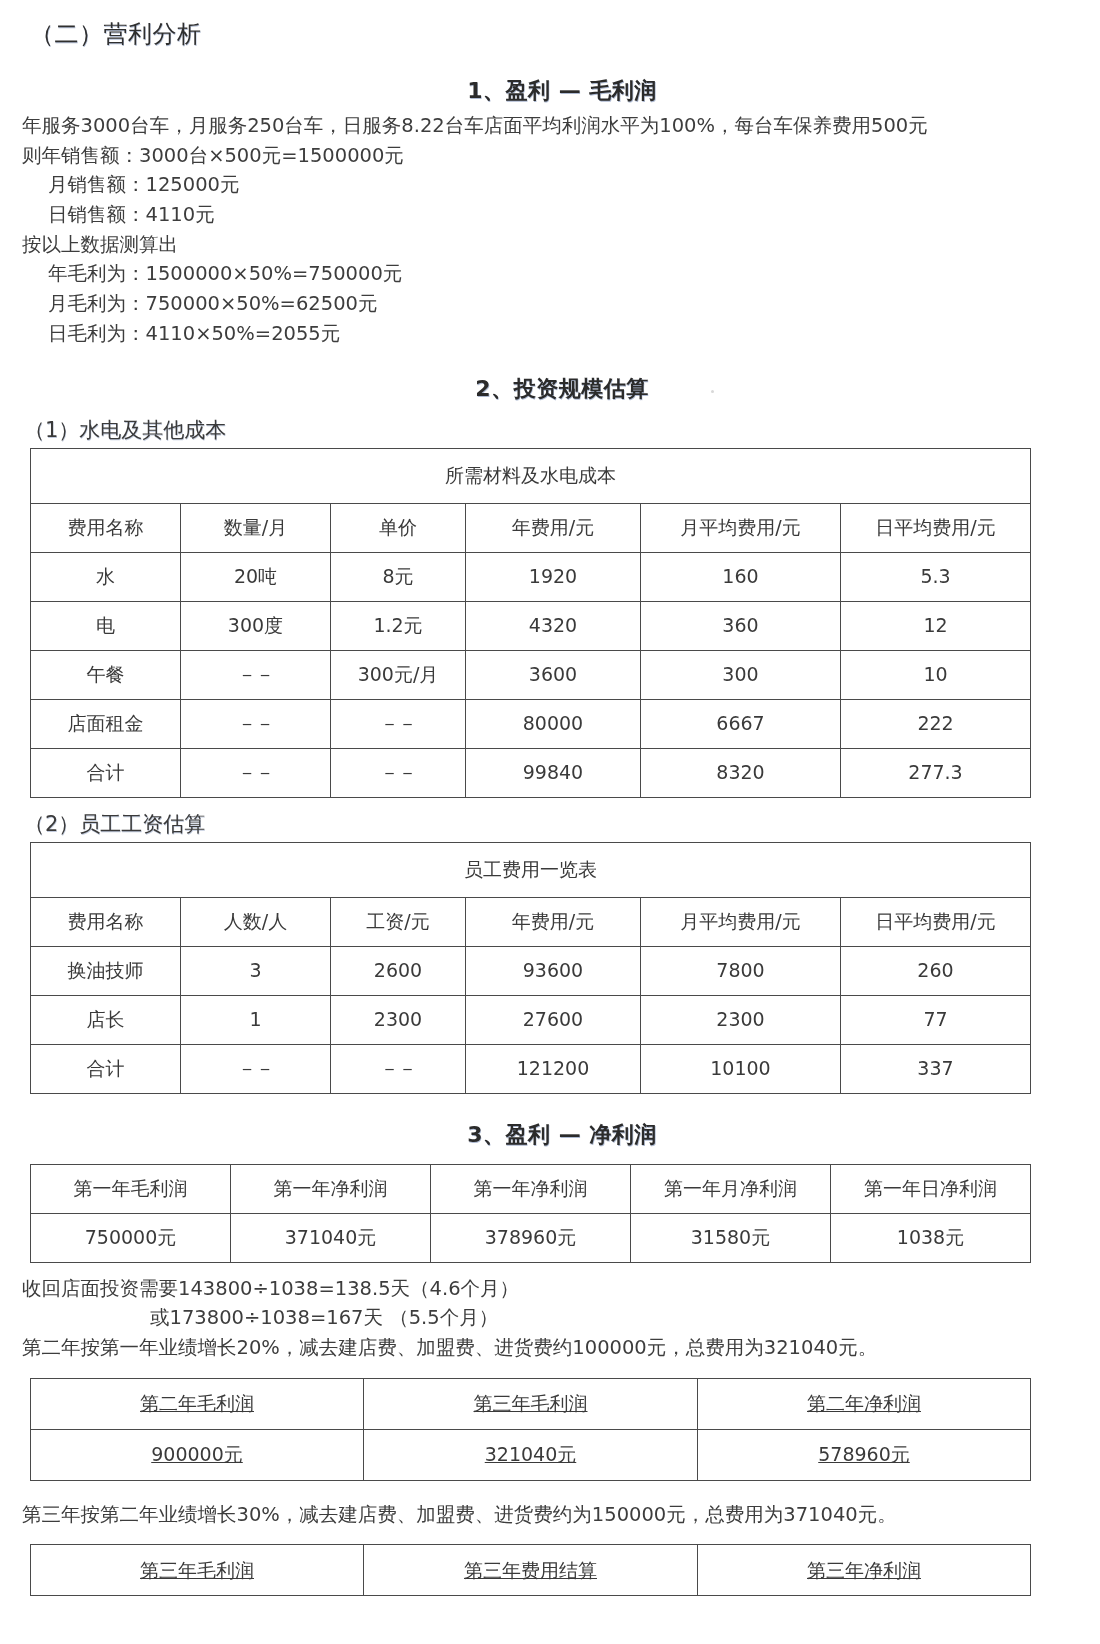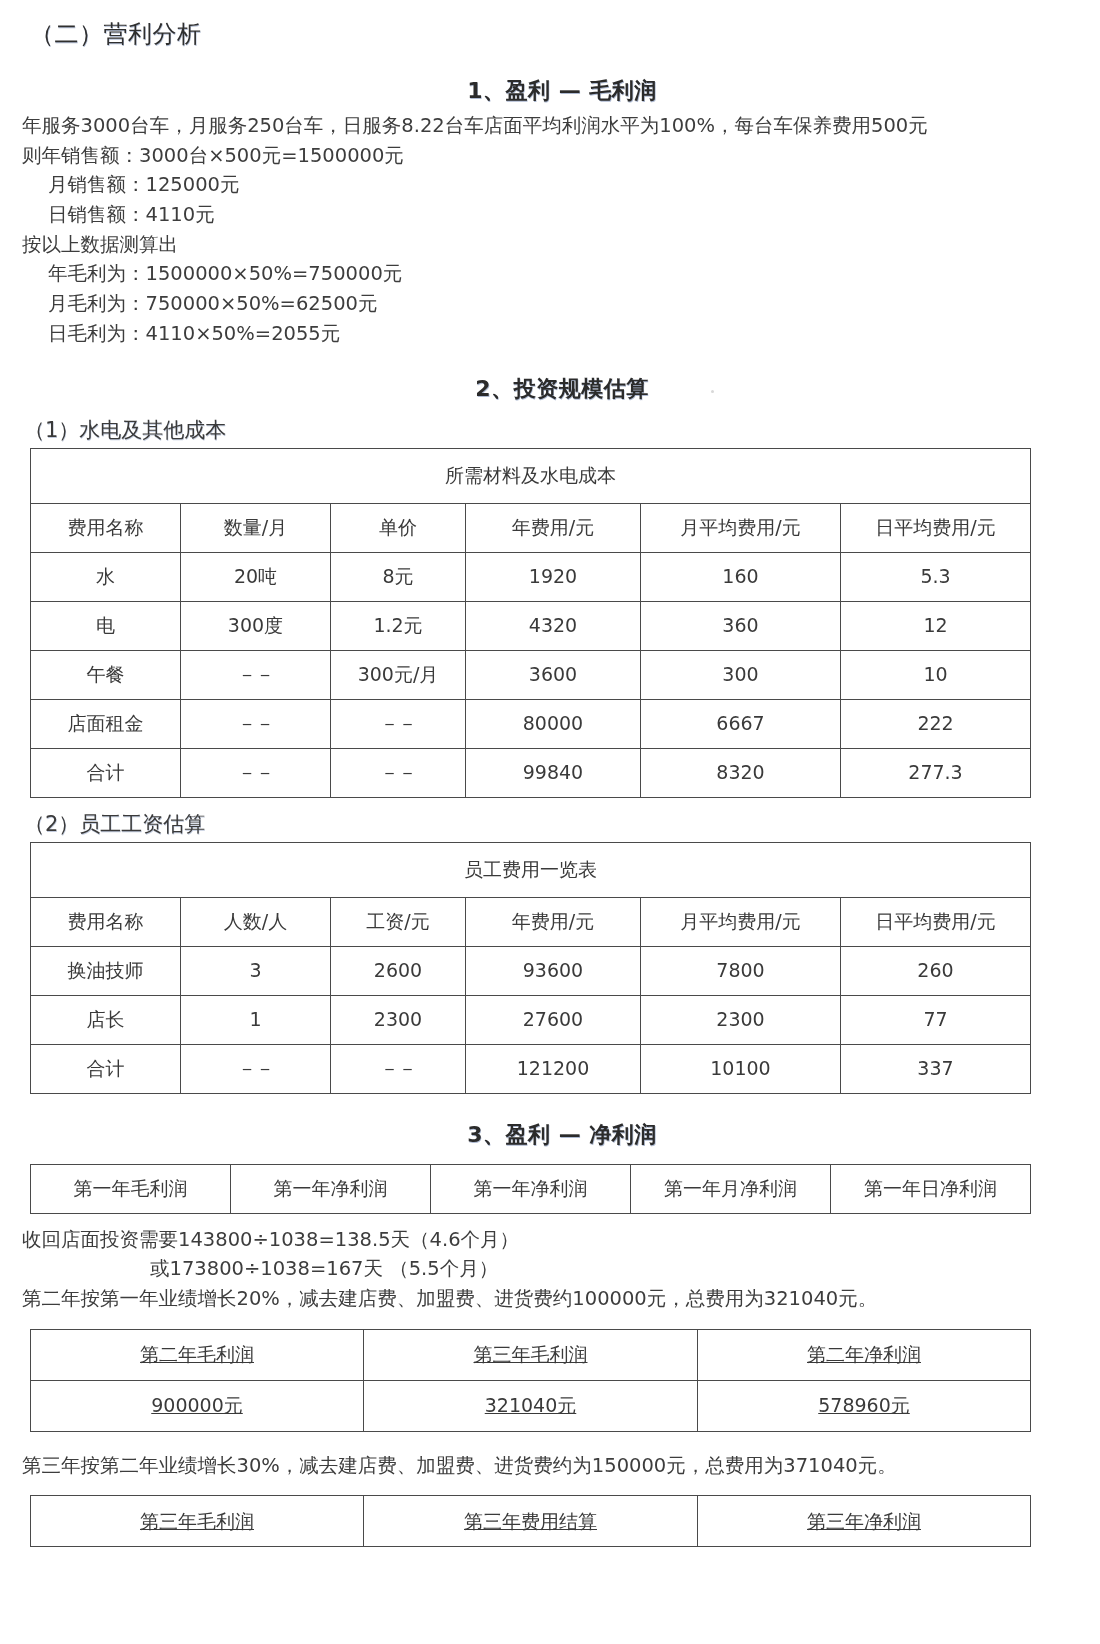--- a/index.html
+++ b/index.html
@@ -274,20 +274,27 @@
         <col style="width:200px">
     </colgroup>
     <tbody>
       <tr>
         <td>第一年毛利润</td>
         <td>第一年净利润</td>
         <td>第一年净利润</td>
         <td>第一年月净利润</td>
         <td>第一年日净利润</td>
       </tr>
+      <tr>
+        <td>750000元</td>
+        <td>371040元</td>
+        <td>378960元</td>
+        <td>31580元</td>
+        <td>1038元</td>
+      </tr>
     </tbody>
   </table>
 
   <div class="spacer-sm"></div>
   <div class="p">收回店面投资需要143800÷1038=138.5天（4.6个月）</div>
   <div class="p indent2">或173800÷1038=167天 （5.5个月）</div>
   <div class="p">第二年按第一年业绩增长20%，减去建店费、加盟费、进货费约100000元，总费用为321040元。</div>
 
   <table class="tbl-profit3">
     <colgroup>

